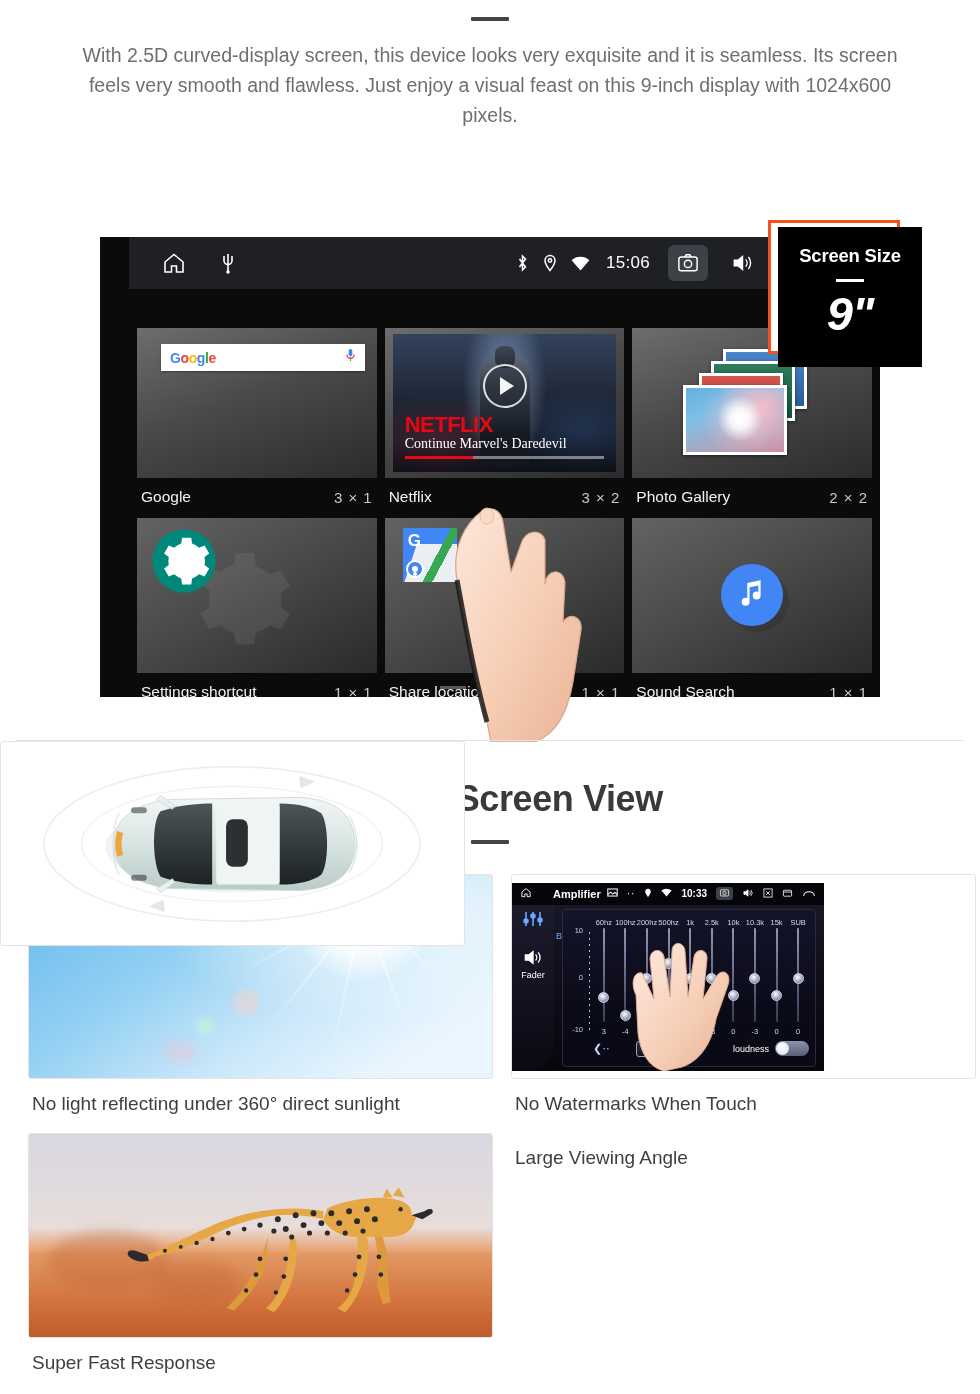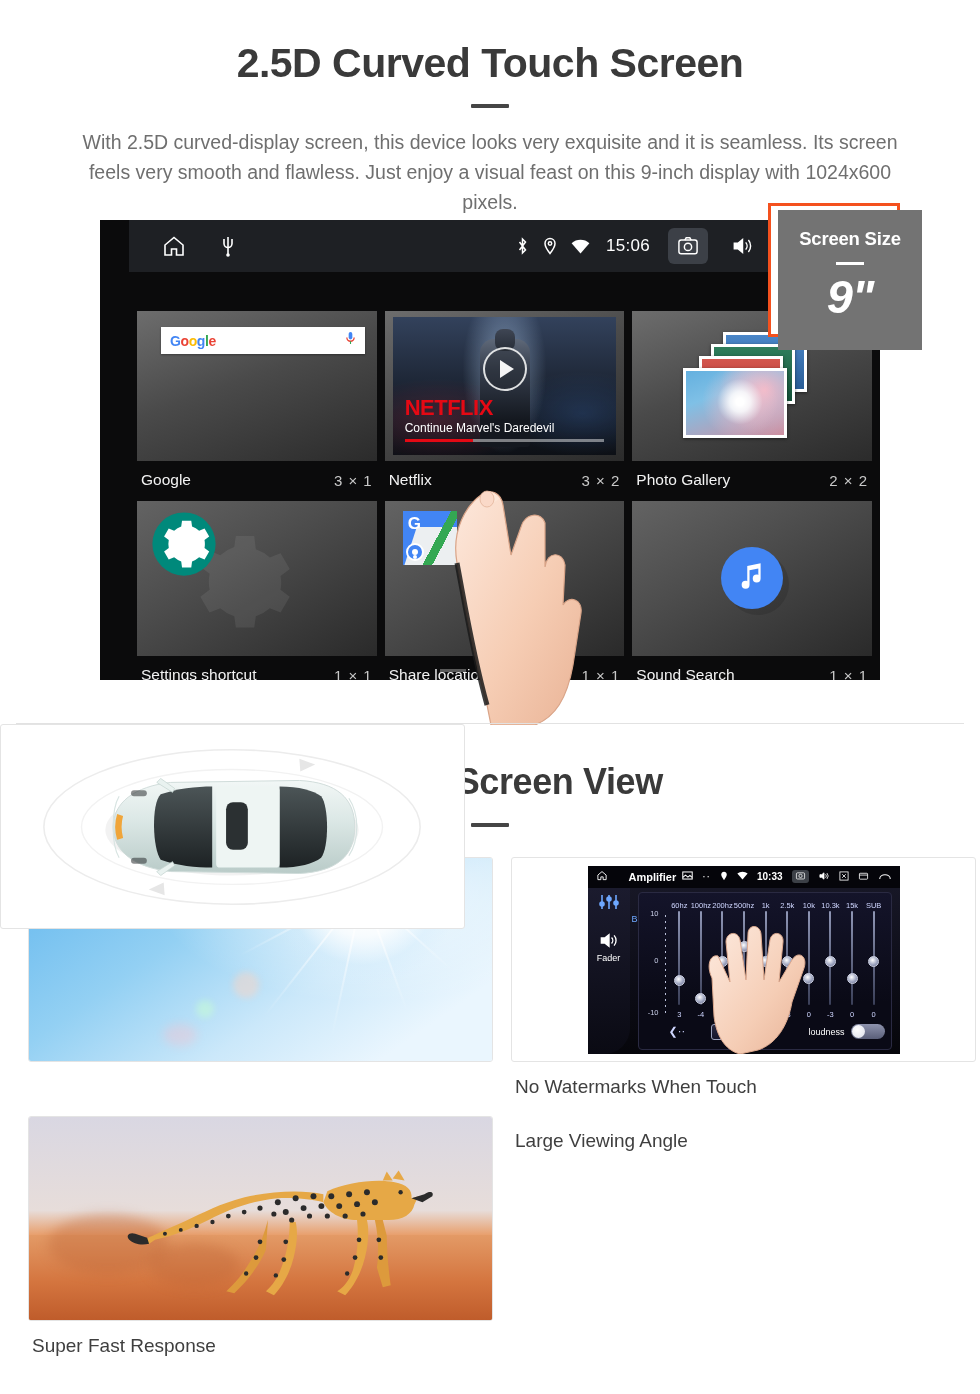--- a/index.html
+++ b/index.html
@@ -115,21 +115,21 @@
   }
   .nfx-play::after {
     content:""; width:0;height:0; margin-left:4px;
     border-left:14px solid rgba(255,255,255,.95);
     border-top:9px solid transparent; border-bottom:9px solid transparent;
   }
   .nfx-brand {
     position:absolute; left:12px; bottom:34px;
     color:#E50914; font-size:22px; font-weight:bold; letter-spacing:-.5px;
   }
-  .nfx-sub { position:absolute; left:12px; bottom:20px; color:#fff; font-size:12px; }
+  .nfx-sub { position:absolute; left:12px; bottom:20px; color:#fff; font-size:14px;font-family:Liberation Serif, serif; }
   .nfx-track { position:absolute; left:12px; right:12px; bottom:13px; height:3px; background:rgba(255,255,255,.45); }
   .nfx-fill { width:34%; height:100%; background:#E50914; }
 
   
   .pg { position:absolute; left:50%; top:50%; transform:translate(-50%,-50%); width:150px; height:108px; }
   .pg .ph {
     position:absolute; background:#fff; padding:3px;
     box-shadow:0 1px 3px rgba(0,0,0,.5);
   }
   .pg .p1 { left:46px; top:0;   width:84px; height:60px; }
@@ -180,21 +180,21 @@
   .pager i { display:block; width:26px; height:3px; background:#595959; }
   .pager i.on { background:#d8d8d8; }
 
   
   .badge-outline {
     position:absolute; left:768px; top:203px; width:132px; height:134px;
     border:3px solid #F4511E; background:#fff;
   }
   .badge {
     position:absolute; left:778px; top:210px; width:144px; height:140px;
-    background:#737373; color:#fff; text-align:center;
+    background:#000000; color:#fff; text-align:center;
   }
   .badge-t { font-size:18.5px; font-weight:bold; padding-top:18px; letter-spacing:-.2px; }
   .badge-rule { width:28px; height:3px; background:#fff; margin:12px auto 0 auto; }
   .badge-v { font-size:47px; font-weight:bold; font-style:italic; margin-top:4px; letter-spacing:-1px; }
 
   .divider { position:absolute; left:16px; top:723px; width:948px; height:1px; background:#e2e2e2; }
 
   
   .section-two { position:relative; width:980px; }
   .h2-title {
@@ -281,21 +281,20 @@
   .dust { position:absolute; border-radius:50%; background: rgba(190,100,55,.35); filter: blur(6px); }
 
   
   .carcard { position:absolute; inset:0; background:#fff; }
 </style>
 </head>
 <body>
 
 <div class="section-one">
 
-  <div class="h1-title">2.5D Curved Touch Screen</div>
   <div class="rule"></div>
   <div class="lead">With 2.5D curved-display screen, this device looks very exquisite and it is seamless. Its screen feels very smooth and flawless. Just enjoy a visual feast on this 9-inch display with 1024x600 pixels.</div>
 
   <div class="device">
 
     <div class="statusbar">
       <div class="sb-left">
         <span class="sb-icon">
           <svg width="26" height="24" viewBox="0 0 24 24" fill="none" stroke="#fff" stroke-width="1.6">
             <path d="M3 11 L12 3.5 L21 11 V21 H14.5 V15 H9.5 V21 H3 Z"></path>
@@ -524,24 +523,25 @@
         <div class="ray" style="transform:rotate(12deg); height:150px;"></div>
         <div class="ray" style="transform:rotate(-20deg); height:130px;"></div>
         <div class="ray" style="transform:rotate(38deg); height:160px;"></div>
         <div class="ray" style="transform:rotate(-48deg); height:120px;"></div>
         <div class="ray" style="transform:rotate(62deg); height:140px;"></div>
         <div class="ray" style="transform:rotate(-70deg); height:110px;"></div>
         <div class="flare" style="left:44%; top:56%; width:26px; height:26px; background:rgba(255,210,190,.45); filter:blur(3px);"></div>
         <div class="flare" style="left:36%; top:70%; width:18px; height:18px; background:rgba(200,255,210,.5); filter:blur(3px);"></div>
         <div class="flare" style="left:29%; top:82%; width:34px; height:22px; background:rgba(255,190,200,.35); filter:blur(5px);"></div>
       </div>
+      <div class="cap">No light reflecting under 360° direct sunlight</div>
     </div>
 
     <div>
-      <div class="card-img" style="background:#fff; display:flex; align-items:center; justify-content:center;">
+      <div class="card-img" style="background:#fff; display:flex; align-items:center; ">
         <div style="position:relative; width:312px; height:188px; overflow:hidden;">
           <div class="amp">
             <div class="amp-bar">
               <span>
                 <svg width="12" height="11" viewBox="0 0 24 24" fill="none" stroke="#fff" stroke-width="2">
                     <path d="M3 11 L12 3.5 L21 11 V21 H14.5 V15 H9.5 V21 H3 Z"></path>
                   </svg>
               </span>
               <span class="amp-title">Amplifier</span>
               <span class="amp-bar-right">

